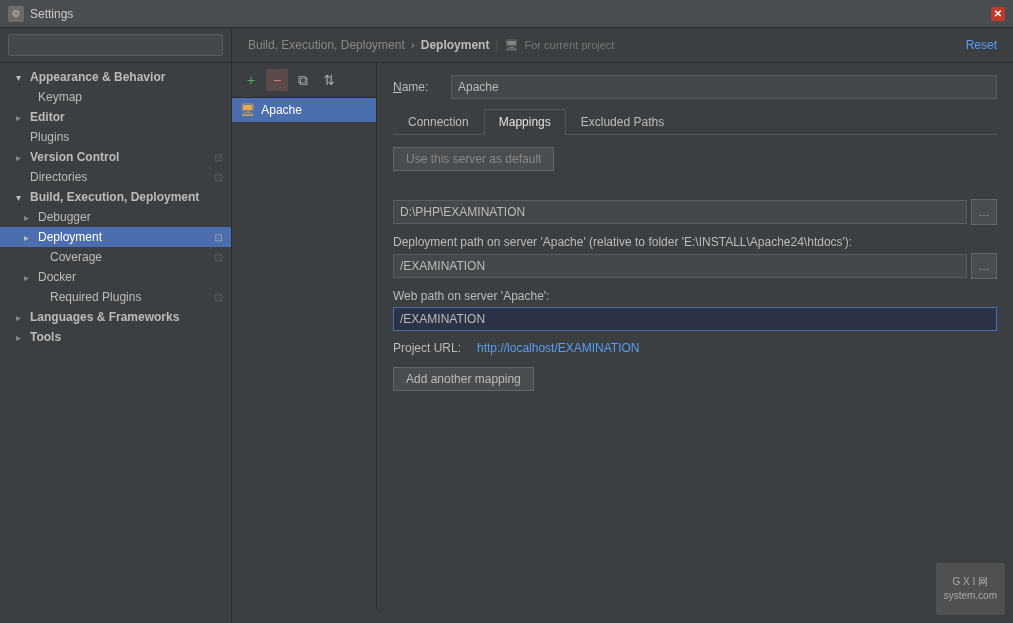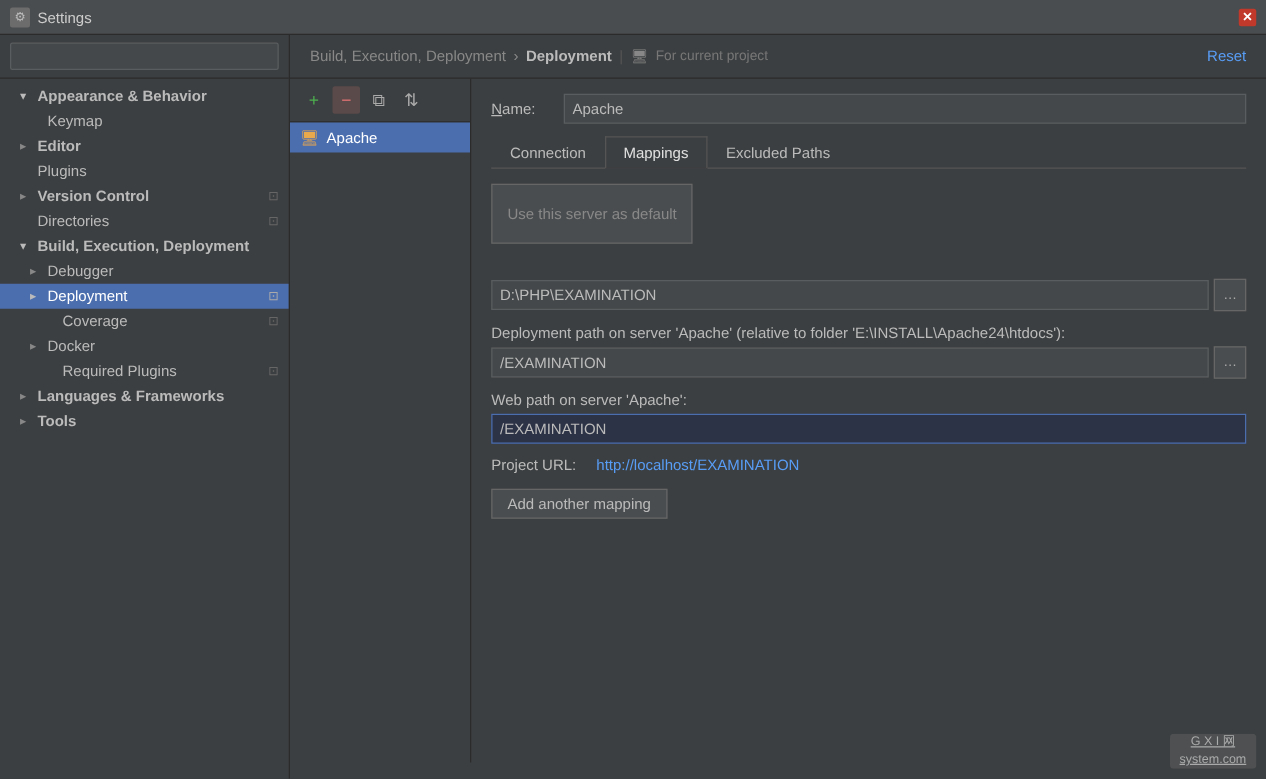--- a/index.html
+++ b/index.html
@@ -248,21 +248,21 @@
       border: 1px solid #555;
       border-bottom: 1px solid #3c3f41;
       color: #e0e0e0;
     }
 
     
     .default-btn {
       background: #4a4d4f;
       border: 1px solid #666;
       color: #888;
-      padding: 16px 12px;
+      padding: 4px 12px;
       font-size: 12px;
       cursor: not-allowed;
       margin-bottom: 14px;
     }
 
     
     .section-label {
       font-size: 12px;
       color: #bbbbbb;
       margin-bottom: 4px;
@@ -489,15 +489,15 @@
         </div>
 
         
         <button class="add-mapping-btn">Add another mapping</button>
 
       </div>
     </div>
   </div>
 </div>
 
-<div style="position:fixed;bottom:8px;right:8px;background:rgba(180,180,180,0.15);padding:0 8px;border-radius:3px;font-size:10px;color:#aaa;line-height:1.4;text-align:center;text-decoration:underline;">
+<div style="position:fixed;bottom:8px;right:8px;background:rgba(180,180,180,0.15);padding:12px 8px;border-radius:3px;font-size:10px;color:#aaa;line-height:1.4;text-align:center;">
   G X I 网<br>system.com
 </div>
 
 </body></html>

